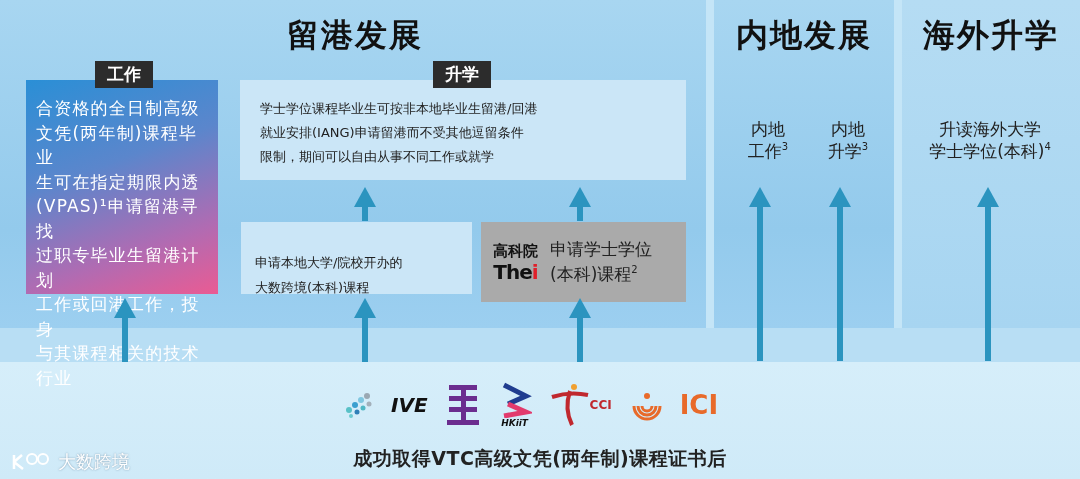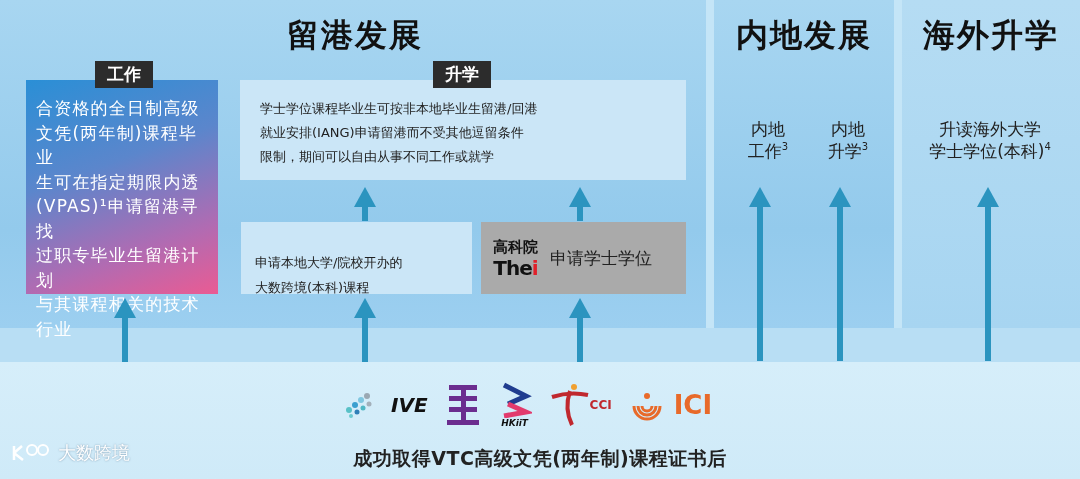--- a/index.html
+++ b/index.html
@@ -52,21 +52,21 @@
   }
   .box-light {
     position: absolute;
     background: #cbe6f7;
     color: #222;
     font-size: 13px;
   }
   .box-top { left: 240px; top: 80px; width: 446px; height: 100px; padding: 17px 20px; line-height: 24px; }
   .box-local { left: 241px; top: 222px; width: 231px; height: 72px; padding: 28px 14px; line-height: 25px; }
   .box-thei {
-    position: absolute; left: 481px; top: 222px; width: 205px; height: 72px;
+    position: absolute; left: 481px; top: 222px; width: 205px; height: 80px;
     background: #aaaaaa; color: #222; font-size: 17px;
     display: flex; align-items: center; padding: 0 12px;
   }
   .thei-logo { display: flex; flex-direction: column; align-items: center; margin-right: 12px; }
   .thei-cn { font-size: 15px; font-weight: bold; color: #111; }
   .thei-en { font-size: 20px; font-weight: 900; color: #111; letter-spacing: -1px; line-height: 22px; }
   .thei-en .red { color: #e0202a; }
   .thei-text { line-height: 25px; }
   sup { font-size: 10px; vertical-align: super; line-height: 0; }
   .small-label {
@@ -82,21 +82,21 @@
   .logos {
     position: absolute; left: 343px; top: 375px; width: 400px; height: 60px;
     display: flex; align-items: center; gap: 18px;
   }
   .logo { display: flex; align-items: center; }
   .bottom-caption {
     position: absolute; left: 0; width: 1080px; top: 446px;
     text-align: center; font-size: 19px; font-weight: bold; color: #222; letter-spacing: 0.5px;
   }
   .watermark {
-    position: absolute; left: 10px; top: 441px;
+    position: absolute; left: 10px; top: 450px;
     display: flex; align-items: center; gap: 4px;
     color: #ffffff; font-size: 18px;
     text-shadow: 0 0 2px rgba(60,90,120,0.6);
   }
 </style>
 </head>
 <body>
 
 <div class="panel panel-hk"></div>
 <div class="divider" style="left:706px"></div>
@@ -109,20 +109,21 @@
 <div class="section-title" style="left:255px;width:200px">留港发展</div>
 <div class="section-title" style="left:718px;width:172px">内地发展</div>
 <div class="section-title" style="left:906px;width:170px">海外升学</div>
 
 <div class="box-work">
   <div>合资格的全日制高级</div>
   <div>文凭(两年制)课程毕业</div>
   <div>生可在指定期限内透</div>
   <div>(VPAS)¹申请留港寻找</div>
   <div>过职专毕业生留港计划</div>
+  <div>工作或回港工作，投身</div>
   <div>与其课程相关的技术</div>
   <div>行业</div>
 </div>
 <div class="tag" style="left:95px;top:61px">工作</div>
 
 <div class="box-light box-top">
   <div>学士学位课程毕业生可按非本地毕业生留港/回港</div>
   <div>就业安排(IANG)申请留港而不受其他逗留条件</div>
   <div>限制，期间可以自由从事不同工作或就学</div>
 </div>
@@ -133,20 +134,21 @@
   <div>大数跨境(本科)课程</div>
 </div>
 
 <div class="box-thei">
   <div class="thei-logo">
     <span class="thei-cn">高科院</span>
     <span class="thei-en"><span>The</span><span class="red">i</span></span>
   </div>
   <div class="thei-text">
     <div>申请学士学位</div>
+    <div><span>(本科)课程</span><sup>2</sup></div>
   </div>
 </div>
 
 <div class="small-label" style="left:738px;top:118px;width:60px">
   <div>内地</div>
   <div><span>工作</span><sup>3</sup></div>
 </div>
 <div class="small-label" style="left:818px;top:118px;width:60px">
   <div>内地</div>
   <div><span>升学</span><sup>3</sup></div>
@@ -230,21 +232,21 @@
     </svg>
     <span style="font-size:12px;font-weight:bold;color:#c0282e">CCI</span>
   </div>
   <div class="logo">
     <svg width="34" height="34" viewBox="0 0 34 34">
       <path d="M4 18 A13 13 0 0 0 30 18" stroke="#e86a2a" stroke-width="3" fill="none"></path>
       <path d="M8 18 A9 9 0 0 0 26 18" stroke="#e86a2a" stroke-width="3" fill="none"></path>
       <path d="M12 18 A5 5 0 0 0 22 18" stroke="#e86a2a" stroke-width="3" fill="none"></path>
       <circle cx="17" cy="8" r="3" fill="#e86a2a"></circle>
     </svg>
-    <span style="font-size:26px;font-weight:bold;color:#e86a2a;margin-left:10px">ICI</span>
+    <span style="font-size:26px;font-weight:bold;color:#e86a2a;margin-left:16px">ICI</span>
   </div>
 </div>
 
 <div class="bottom-caption">成功取得VTC高级文凭(两年制)课程证书后</div>
 
 <div class="watermark">
   <svg width="44" height="22" viewBox="0 0 44 22">
     <path d="M4 4 L4 18 M4 11 L12 4 M4 11 L13 18" stroke="#fff" stroke-width="2.5" fill="none"></path>
     <circle cx="22" cy="8" r="5" stroke="#fff" stroke-width="2" fill="none"></circle>
     <circle cx="33" cy="8" r="5" stroke="#fff" stroke-width="2" fill="none"></circle>

